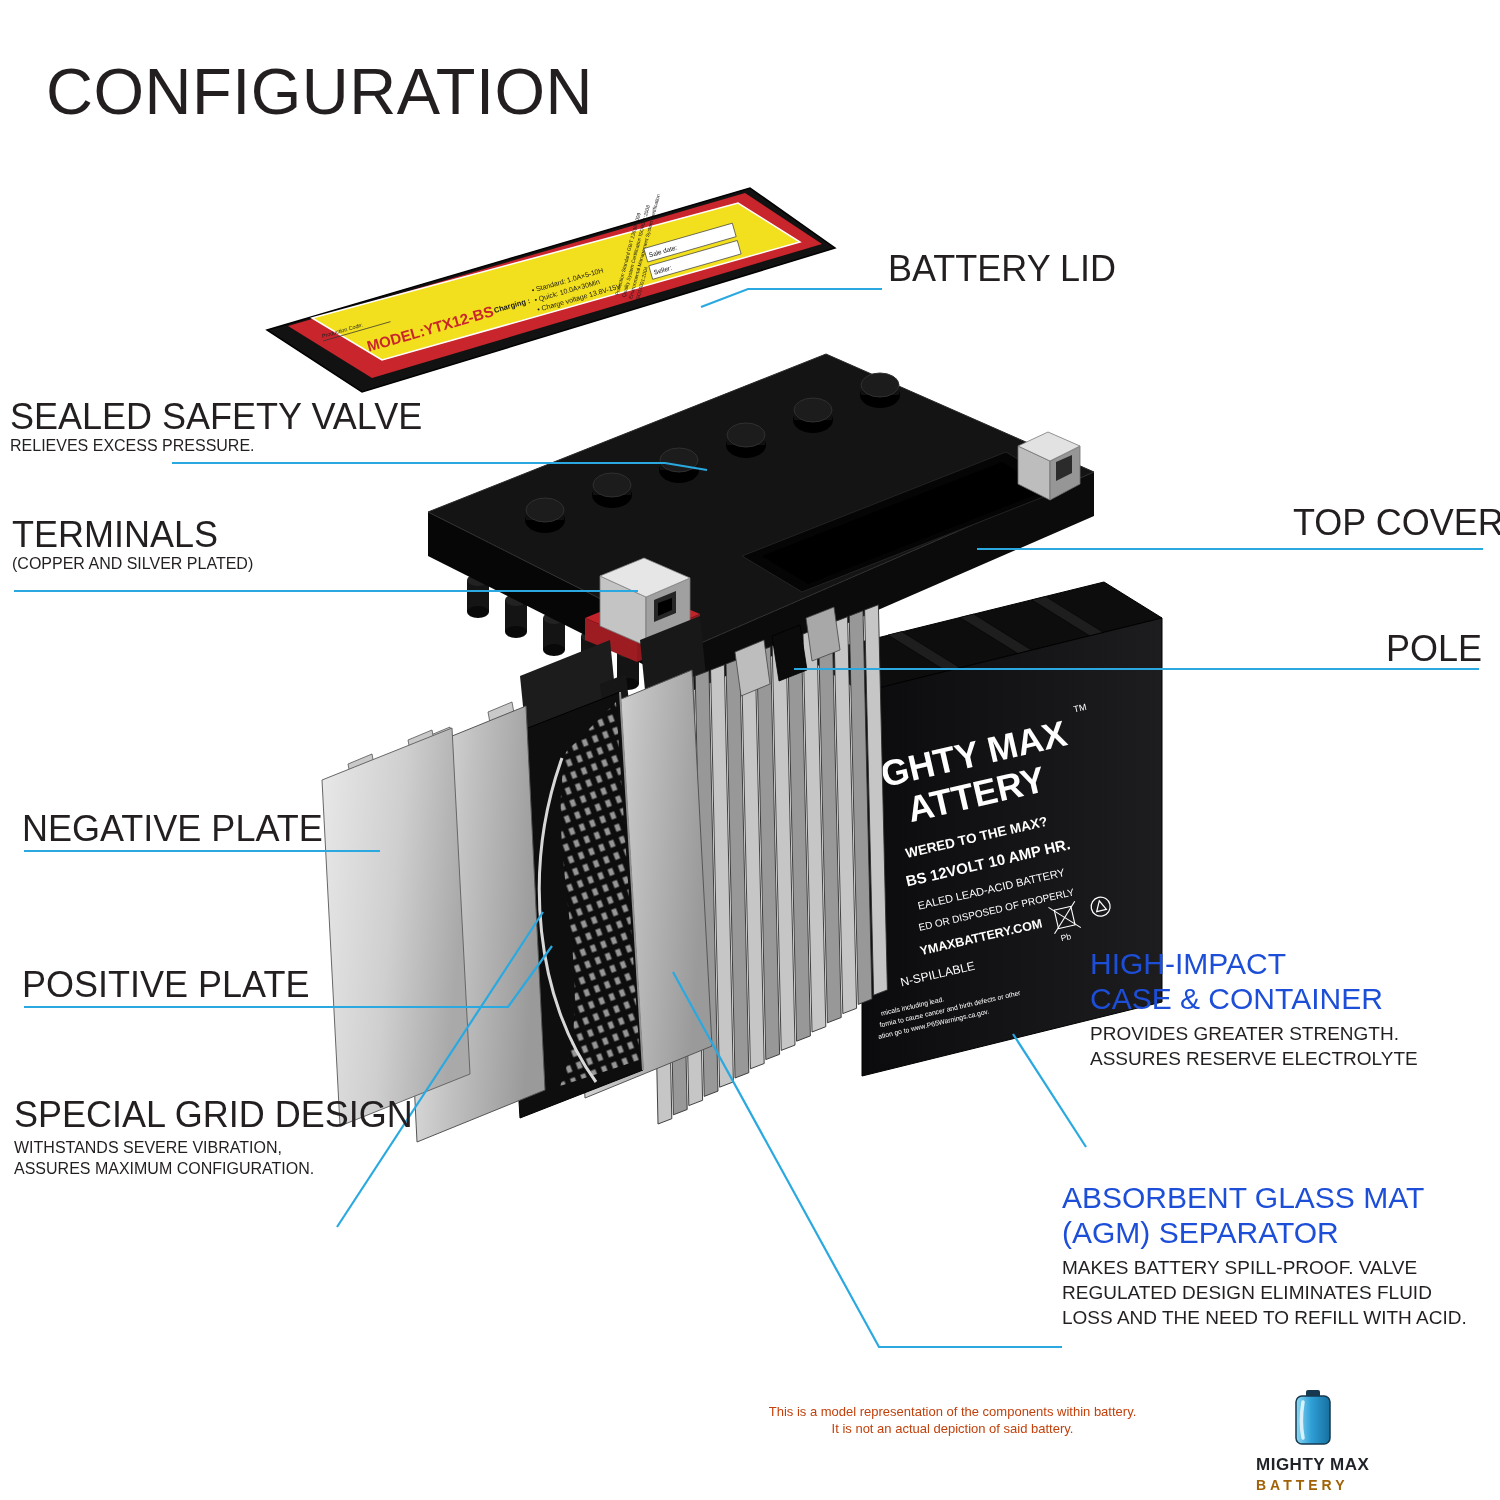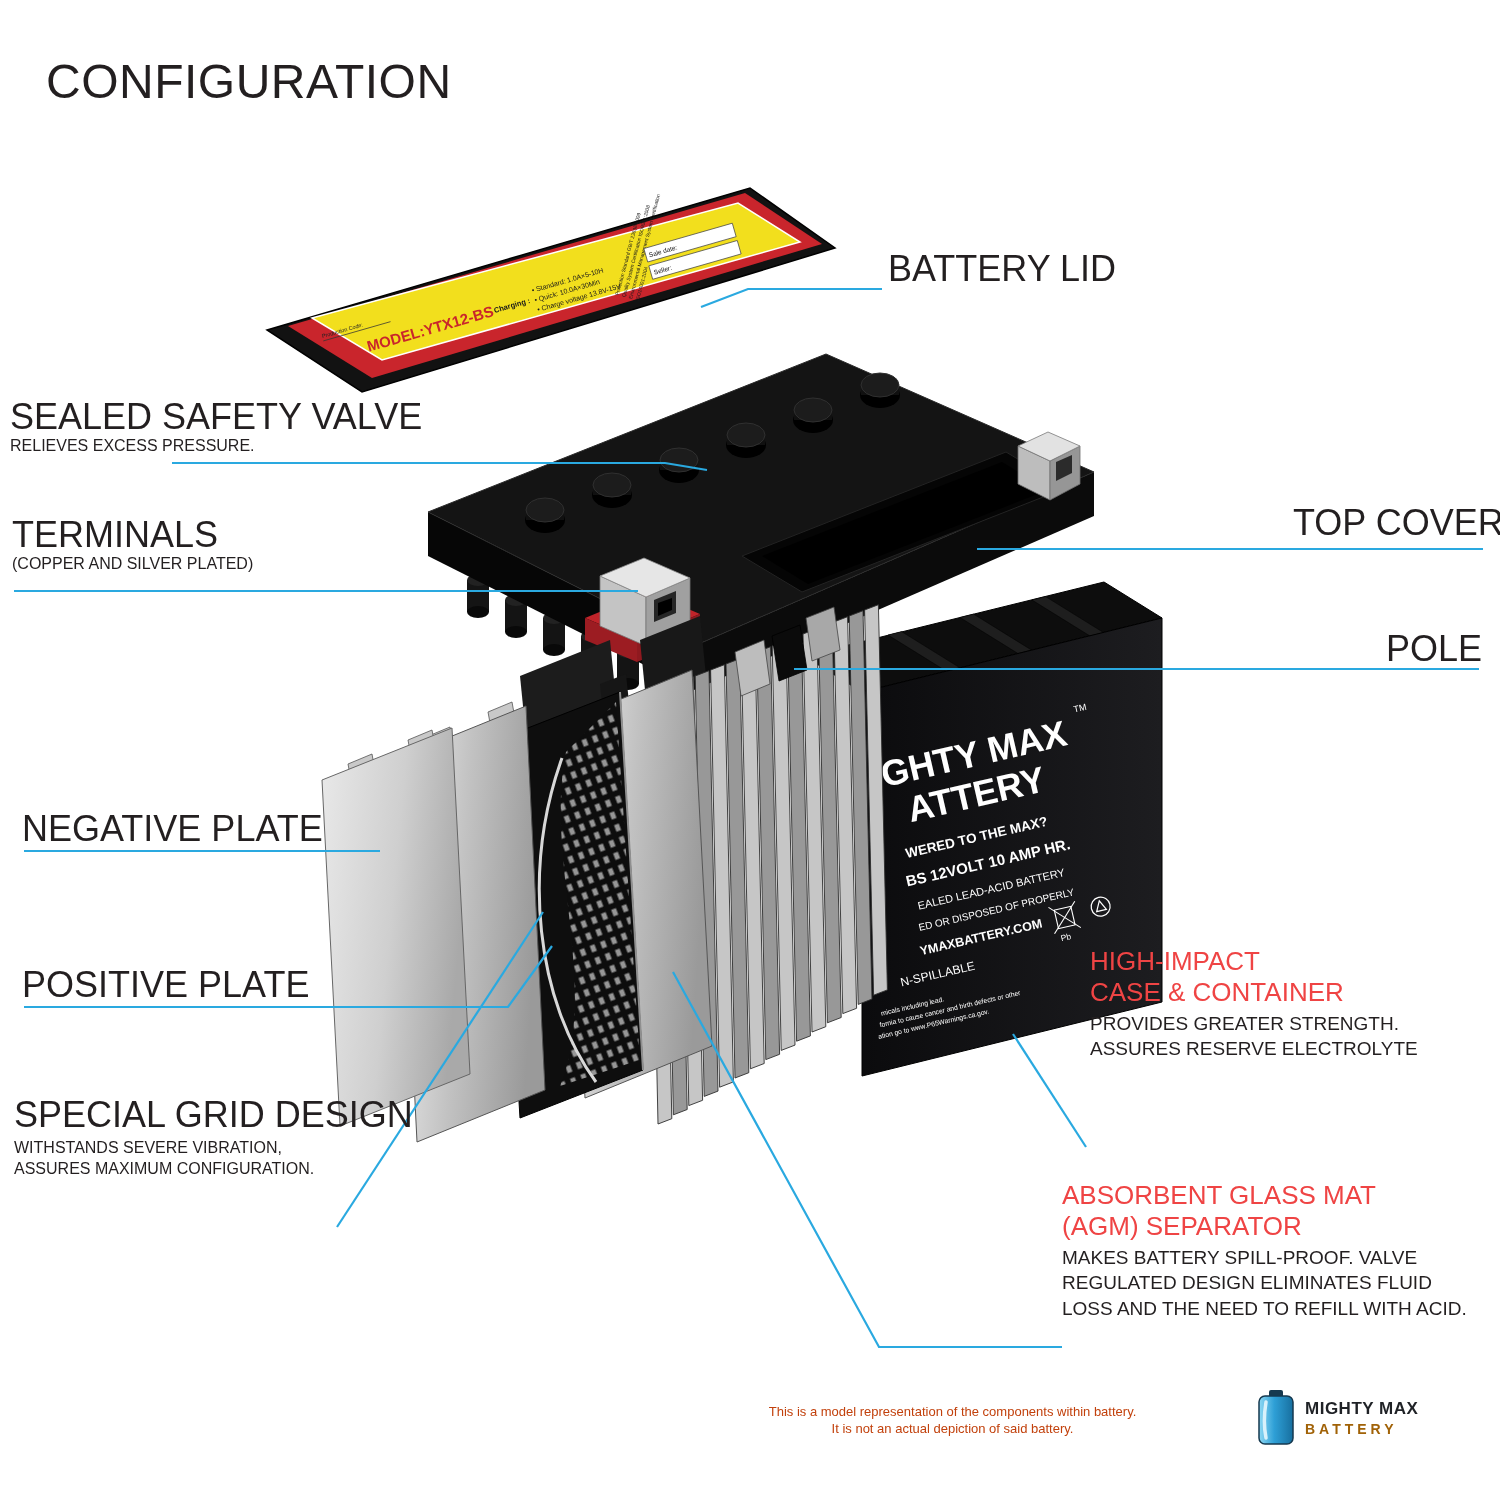--- a/index.html
+++ b/index.html
@@ -2,32 +2,32 @@
 <html><head>
 <meta charset="utf-8">
 <style>
   * { margin:0; padding:0; box-sizing:border-box; }
   html,body { width:1500px; height:1500px; }
   body { font-family:"Liberation Sans", sans-serif; background:#ffffff; color:#231f20; }
   .canvas { position:relative; width:1500px; height:1500px; background:#fff; overflow:hidden; }
   .art { position:absolute; left:0; top:0; }
   svg text { font-family:"Liberation Sans", sans-serif; }
 
-  .page-title { position:absolute; left:46px; top:54px; font-size:48px; font-weight:400; letter-spacing:0.5px; color:#231f20;text-align:center; }
+  .page-title { position:absolute; left:46px; top:54px; font-size:65px; font-weight:400; letter-spacing:0.5px; color:#231f20;text-align:center; }
 
   .co { position:absolute; white-space:nowrap; }
   .co-t    { font-size:36px; line-height:1.05; color:#231f20; }
-  .co-t-md { font-size:26px; line-height:1.18; color:#ef4444; }
+  .co-t-md { font-size:30px; line-height:1.18; color:#1d4ed8; }
   .co-s    { font-size:16px; line-height:1.3;  color:#231f20; }
   .co-s-sm { font-size:19px; line-height:1.32; color:#231f20; }
   .mt4 { margin-top:4px; }
 
   .footer-note { position:absolute; left:660px; top:1404px; width:585px; text-align:center;
                  font-size:13px; line-height:1.3; color:#c2410c; }
-  .brand-logo { position:absolute; left:1256px; top:1390px; display:flex; align-items:center; gap:9px; }
+  .brand-logo { position:absolute; left:1256px; top:1390px; display:flex; align-items:center; gap:9px;flex-direction:column; }
   .brand-text .l1 { font-size:17px; font-weight:bold; color:#1f2226; letter-spacing:0.5px; }
   .brand-text .l2 { font-size:14px; font-weight:bold; color:#a16207; letter-spacing:4px; margin-top:2px; }
 </style>
 </head>
 <body>
 
 <div class="canvas">
 
   <svg class="art" width="1500" height="1500" viewBox="0 0 1500 1500">
     <defs>

